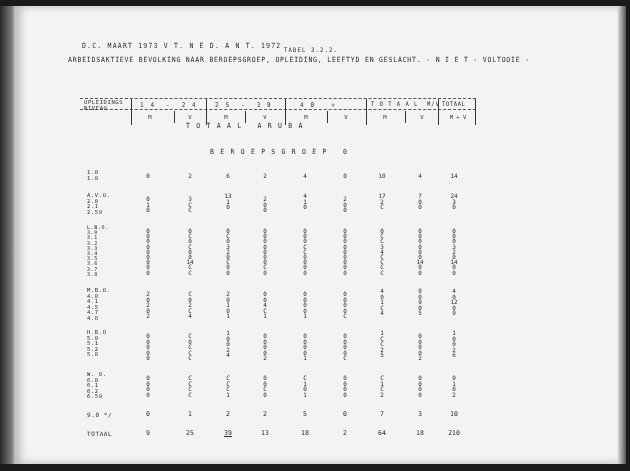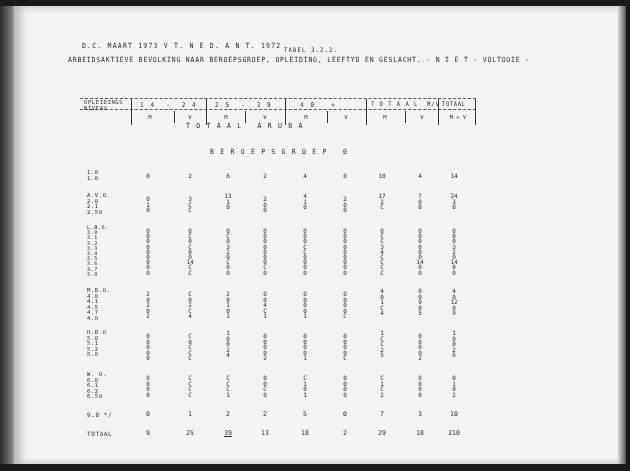--- a/index.html
+++ b/index.html
@@ -354,15 +354,15 @@
 <div class="num" style="left:408px;top:410px;">3</div>
 <div class="num" style="left:442px;top:410px;">10</div>
 
 <div class="lbl" style="left:87px;top:431px;font-size:6px;">TOTAAL</div>
 <div class="num" style="left:136px;top:429px;">9</div>
 <div class="num" style="left:178px;top:429px;">25</div>
 <div class="num" style="left:216px;top:429px;text-decoration:underline;">39</div>
 <div class="num" style="left:253px;top:429px;">13</div>
 <div class="num" style="left:293px;top:429px;">18</div>
 <div class="num" style="left:333px;top:429px;">2</div>
-<div class="num" style="left:370px;top:429px;">29</div>
+<div class="num" style="left:370px;top:429px;">64</div>
 <div class="num" style="left:408px;top:429px;">18</div>
 <div class="num" style="left:442px;top:429px;">210</div>
 
 </body></html>

